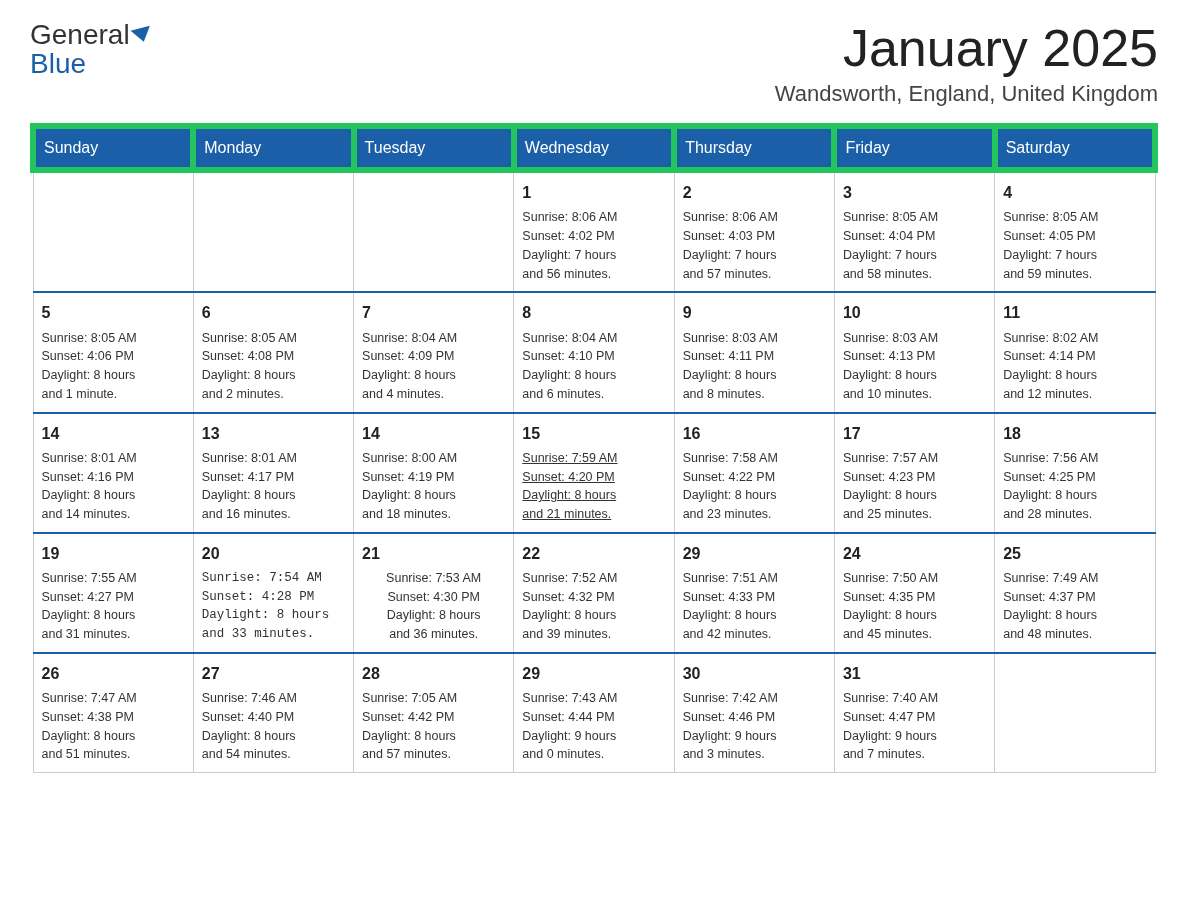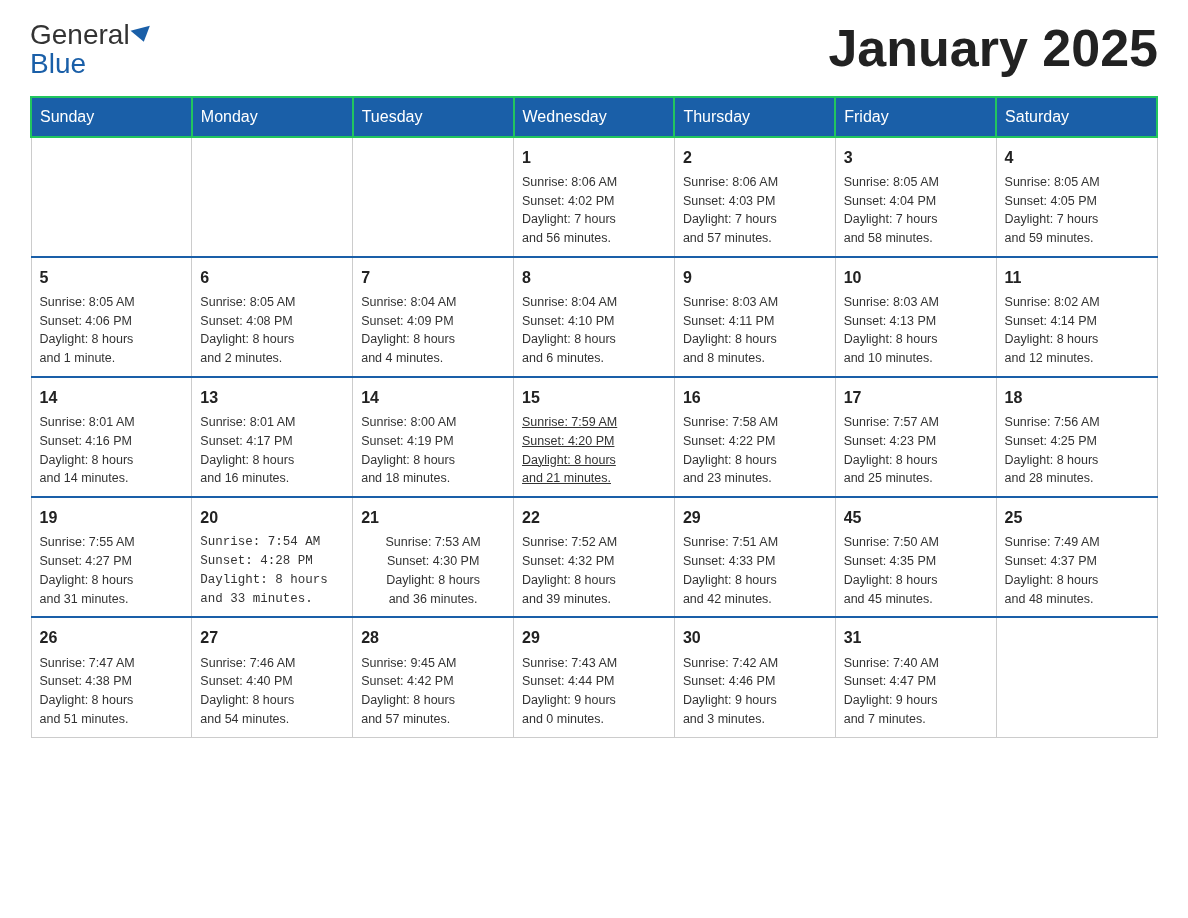--- a/index.html
+++ b/index.html
@@ -37,42 +37,42 @@
       border-top: 14px solid #1a5fa8;
       margin-left: 2px;
       vertical-align: middle;
       transform: rotate(-15deg);
     }
     .title-block {
       text-align: right;
     }
     .month-title {
       font-size: 52px;
-      font-weight: bold;
+      font-weight: normal;
       color: #222;
       line-height: 1.1;
     }
     .location {
       font-size: 22px;
       color: #444;
       margin-top: 4px;
     }
     .calendar-table {
       width: 100%;
       border-collapse: collapse;
       table-layout: fixed;
     }
     .calendar-table thead th {
       background-color: #1a5fa8;
       color: #fff;
       font-size: 16px;
       font-weight: normal;
       padding: 10px 8px;
       text-align: left;
-      border: 2px solid #22c55e;
+      border: 6px solid #22c55e;
     }
     .calendar-table tbody td {
       vertical-align: top;
       padding: 8px;
       border: 1px solid #ccc;
       font-size: 12.5px;
       line-height: 1.45;
       height: 110px;
       color: #333;
     }
@@ -101,20 +101,21 @@
 <div class="header">
   <div class="logo">
     <div style="display:flex;align-items:center;">
       <span class="logo-text">General</span>
       <span class="logo-arrow"></span>
     </div>
     <span class="logo-text" style="color:#1a5fa8;font-size:28px;margin-top:-2px;">Blue</span>
   </div>
   <div class="title-block">
     <div class="month-title">January 2025</div>
+    <div class="location">Wandsworth, England, United Kingdom</div>
   </div>
 </div>
 
 <table class="calendar-table">
   <thead>
     <tr>
     <th>Sunday</th>
         <th>Monday</th>
         <th>Tuesday</th>
         <th>Wednesday</th>
@@ -289,21 +290,21 @@
 and 39 minutes.</div>
         </td>
         <td>
           <span class="day-number">29</span>
           <div class="day-info" style="white-space: pre-line;">Sunrise: 7:51 AM
 Sunset: 4:33 PM
 Daylight: 8 hours
 and 42 minutes.</div>
         </td>
         <td>
-          <span class="day-number">45</span>
+          <span class="day-number">24</span>
           <div class="day-info" style="white-space: pre-line;">Sunrise: 7:50 AM
 Sunset: 4:35 PM
 Daylight: 8 hours
 and 45 minutes.</div>
         </td>
         <td>
           <span class="day-number">25</span>
           <div class="day-info" style="white-space: pre-line;">Sunrise: 7:49 AM
 Sunset: 4:37 PM
 Daylight: 8 hours
@@ -320,21 +321,21 @@
         </td>
         <td>
           <span class="day-number">27</span>
           <div class="day-info" style="white-space: pre-line;">Sunrise: 7:46 AM
 Sunset: 4:40 PM
 Daylight: 8 hours
 and 54 minutes.</div>
         </td>
         <td>
           <span class="day-number">28</span>
-          <div class="day-info" style="white-space: pre-line;">Sunrise: 9:45 AM
+          <div class="day-info" style="white-space: pre-line;">Sunrise: 7:05 AM
 Sunset: 4:42 PM
 Daylight: 8 hours
 and 57 minutes.</div>
         </td>
         <td>
           <span class="day-number">29</span>
           <div class="day-info" style="white-space: pre-line;">Sunrise: 7:43 AM
 Sunset: 4:44 PM
 Daylight: 9 hours
 and 0 minutes.</div>

